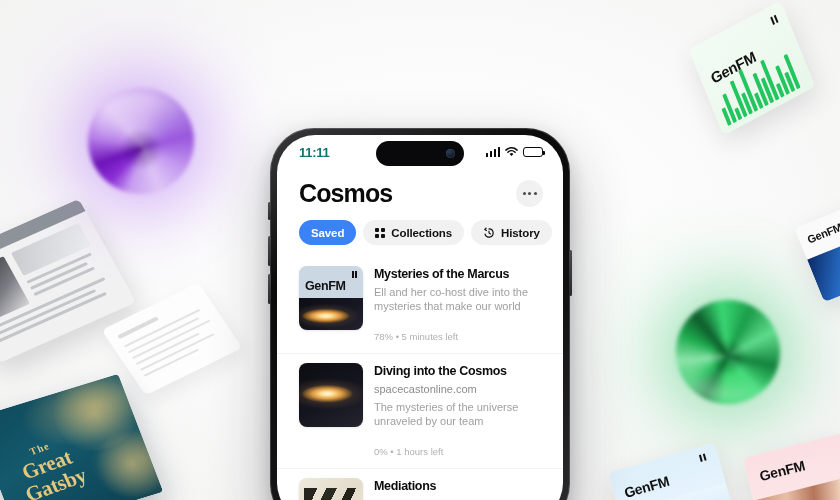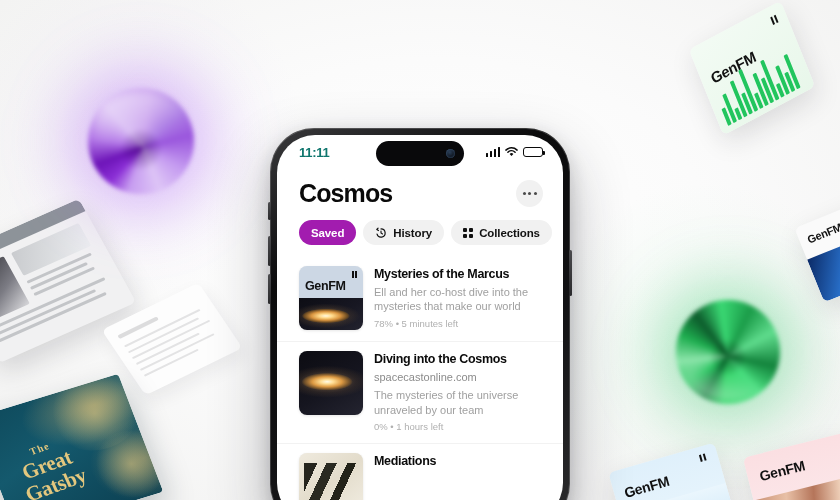--- a/index.html
+++ b/index.html
@@ -272,21 +272,21 @@
 
   
   .tabs{ display:flex; gap:7px; padding:12px 20px 0 22px; }
   .tab{
     display:flex; align-items:center; gap:6px;
     height:25px; padding:0 12px; border-radius:13px;
     background:#f1f1f1; color:#111; border:none; cursor:pointer;
     font-size:11.5px; font-weight:700; letter-spacing:-.01em;
     font-family:"Liberation Sans", sans-serif; white-space:nowrap;
   }
-  .tab.active{ background:#a21caf; color:#fff; }
+  .tab.active{ background:#3b82f6; color:#fff; }
   .ico-grid{ display:grid; grid-template-columns:repeat(2,4px); gap:2px; }
   .ico-grid i{ width:4px; height:4px; background:#111; border-radius:1px; }
   .ico-history{ width:12px; height:12px; display:block; }
 
   
   .list{ padding:12px 0 0 0; }
   .list-item{
     display:flex; gap:11px; padding:9px 20px 11px 22px;
     border-bottom:1px solid #f2f2f2; cursor:pointer;
   }
@@ -340,21 +340,21 @@
     font-size:12.5px; font-weight:700; color:#0b0b0b;
     letter-spacing:-.025em; line-height:1.25; margin-bottom:2px;
   }
   .item-source{
     font-size:11px; color:#8b8b8b; line-height:1.3; margin-bottom:4px;
   }
   .item-desc{
     font-size:11px; color:#a0a0a0; line-height:1.33;
   }
   .item-progress{
-    font-size:9.5px; color:#b0b0b0; margin-top:4px;
+    font-size:9.5px; color:#b0b0b0; margin-top:17px;
   }
 </style>
 </head>
 <body>
 
 <div class="scene">
   <div class="scene-wash"></div>
 
   <div class="card" id="card-magazine">
     <div class="mag-bar" style="left:0;top:0;width:100%;height:14px;background:#8d9399;"></div>
@@ -483,35 +483,35 @@
           <i></i>
           <i></i>
         </button>
       </div>
 
       <div class="tabs">
         <button class="tab active">
           <span>Saved</span>
         </button>
         <button class="tab">
+          <span class="ico-grid">
+              <i></i>
+              <i></i>
+              <i></i>
+              <i></i>
+            </span>
+          <span>Collections</span>
+        </button>
+        <button class="tab">
           <svg class="ico-history" viewBox="0 0 14 14">
             <path d="M7 2.2a4.8 4.8 0 1 1-4.6 6.1" stroke="#111" stroke-width="1.4" fill="none" stroke-linecap="round"></path>
             <path d="M3.6 1.3 2.1 2.9l1.9 1.2" stroke="#111" stroke-width="1.4" fill="none" stroke-linecap="round" stroke-linejoin="round"></path>
             <path d="M7 4.6V7l1.8 1.1" stroke="#111" stroke-width="1.3" fill="none" stroke-linecap="round"></path>
           </svg>
           <span>History</span>
-        </button>
-        <button class="tab">
-          <span class="ico-grid">
-              <i></i>
-              <i></i>
-              <i></i>
-              <i></i>
-            </span>
-          <span>Collections</span>
         </button>
       </div>
 
       <div class="list">
 
         <div class="list-item">
           <div class="thumb">
             <div class="galaxy" style="top:50%;height:50%"></div>
             <div class="thumb-genfm-top">
               <span>GenFM</span>

